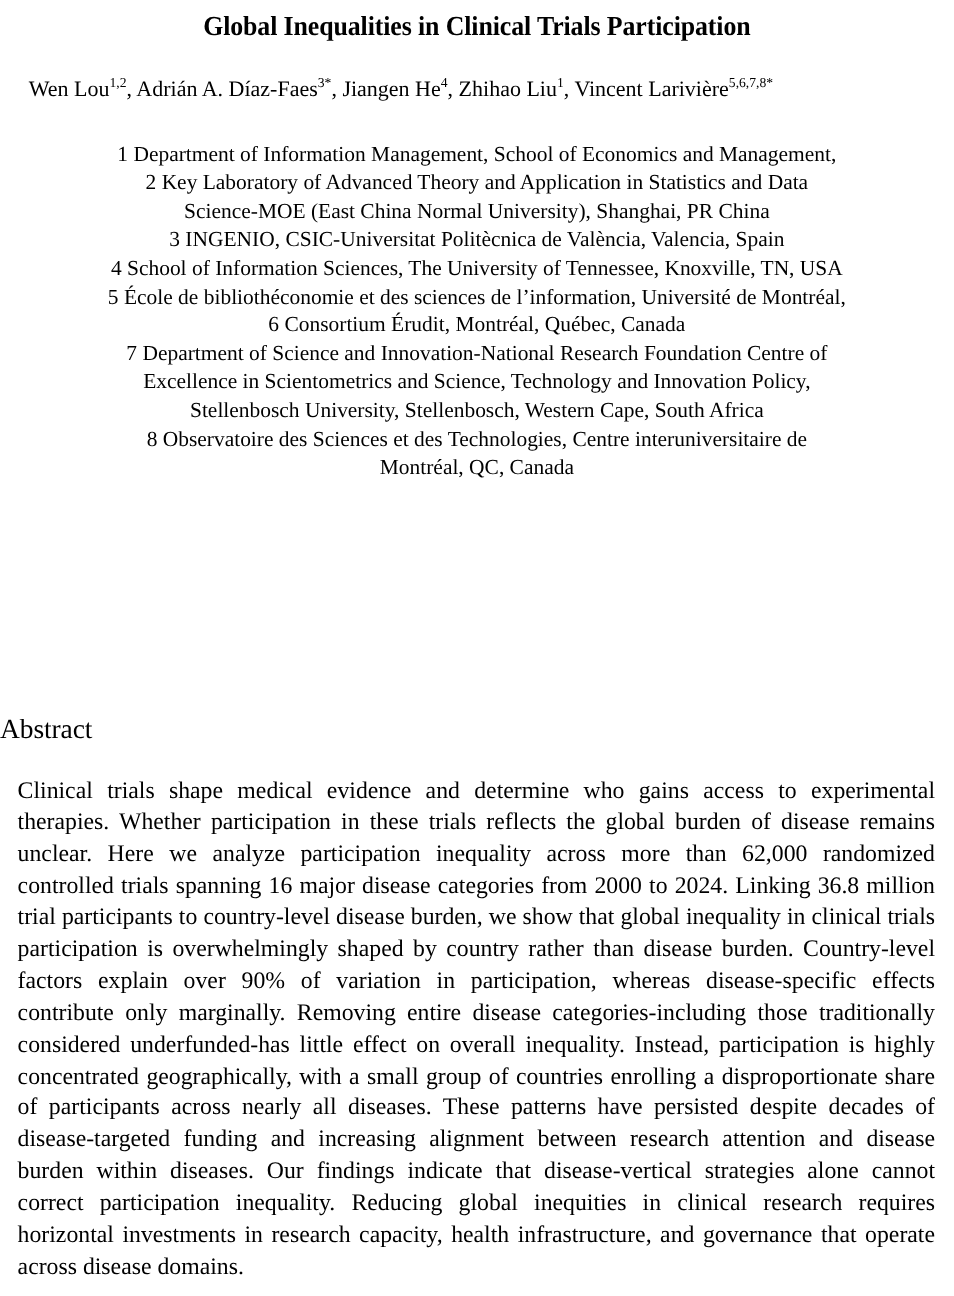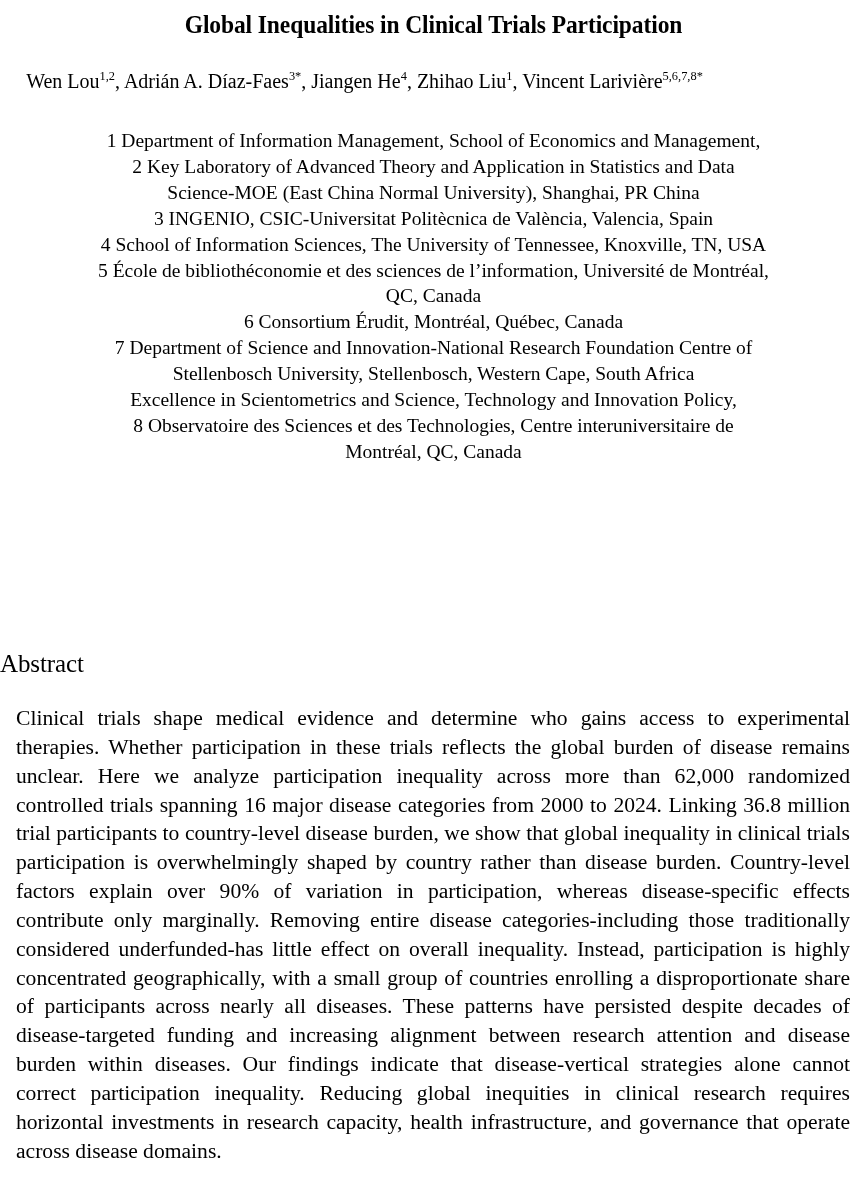--- a/index.html
+++ b/index.html
@@ -106,25 +106,24 @@
     <span><span>Wen Lou</span><sup>1,2</sup></span><span>, </span><span><span>Adrián A. Díaz-Faes</span><sup>3*</sup></span><span>, </span><span><span>Jiangen He</span><sup>4</sup></span><span>, </span><span><span>Zhihao Liu</span><sup>1</sup></span><span>, </span><span><span>Vincent Larivière</span><sup>5,6,7,8*</sup></span>
   </div>
 
   <div class="affiliations">
     <div class="aff-line">1 Department of Information Management, School of Economics and Management,</div>
     <div class="aff-line">2 Key Laboratory of Advanced Theory and Application in Statistics and Data</div>
     <div class="aff-line">Science-MOE (East China Normal University), Shanghai, PR China</div>
     <div class="aff-line">3 INGENIO, CSIC-Universitat Politècnica de València, Valencia, Spain</div>
     <div class="aff-line">4 School of Information Sciences, The University of Tennessee, Knoxville, TN, USA</div>
     <div class="aff-line">5 École de bibliothéconomie et des sciences de l’information, Université de Montréal,</div>
-    <div class="aff-line">QC, Canada</div>
     <div class="aff-line">6 Consortium Érudit, Montréal, Québec, Canada</div>
     <div class="aff-line">7 Department of Science and Innovation-National Research Foundation Centre of</div>
+    <div class="aff-line">Excellence in Scientometrics and Science, Technology and Innovation Policy,</div>
     <div class="aff-line">Stellenbosch University, Stellenbosch, Western Cape, South Africa</div>
-    <div class="aff-line">Excellence in Scientometrics and Science, Technology and Innovation Policy,</div>
     <div class="aff-line">8 Observatoire des Sciences et des Technologies, Centre interuniversitaire de</div>
     <div class="aff-line">Montréal, QC, Canada</div>
   </div>
 
   <h2 class="abstract-heading">Abstract</h2>
 
   <div class="abstract-body">
     <p>Clinical trials shape medical evidence and determine who gains access to experimental therapies. Whether participation in these trials reflects the global burden of disease remains unclear. Here we analyze participation inequality across more than 62,000 randomized controlled trials spanning 16 major disease categories from 2000 to 2024. Linking 36.8 million trial participants to country-level disease burden, we show that global inequality in clinical trials participation is overwhelmingly shaped by country rather than disease burden. Country-level factors explain over 90% of variation in participation, whereas disease-specific effects contribute only marginally. Removing entire disease categories-including those traditionally considered underfunded-has little effect on overall inequality. Instead, participation is highly concentrated geographically, with a small group of countries enrolling a disproportionate share of participants across nearly all diseases. These patterns have persisted despite decades of disease-targeted funding and increasing alignment between research attention and disease burden within diseases. Our findings indicate that disease-vertical strategies alone cannot correct participation inequality. Reducing global inequities in clinical research requires horizontal investments in research capacity, health infrastructure, and governance that operate across disease domains.</p>
   </div>
 

